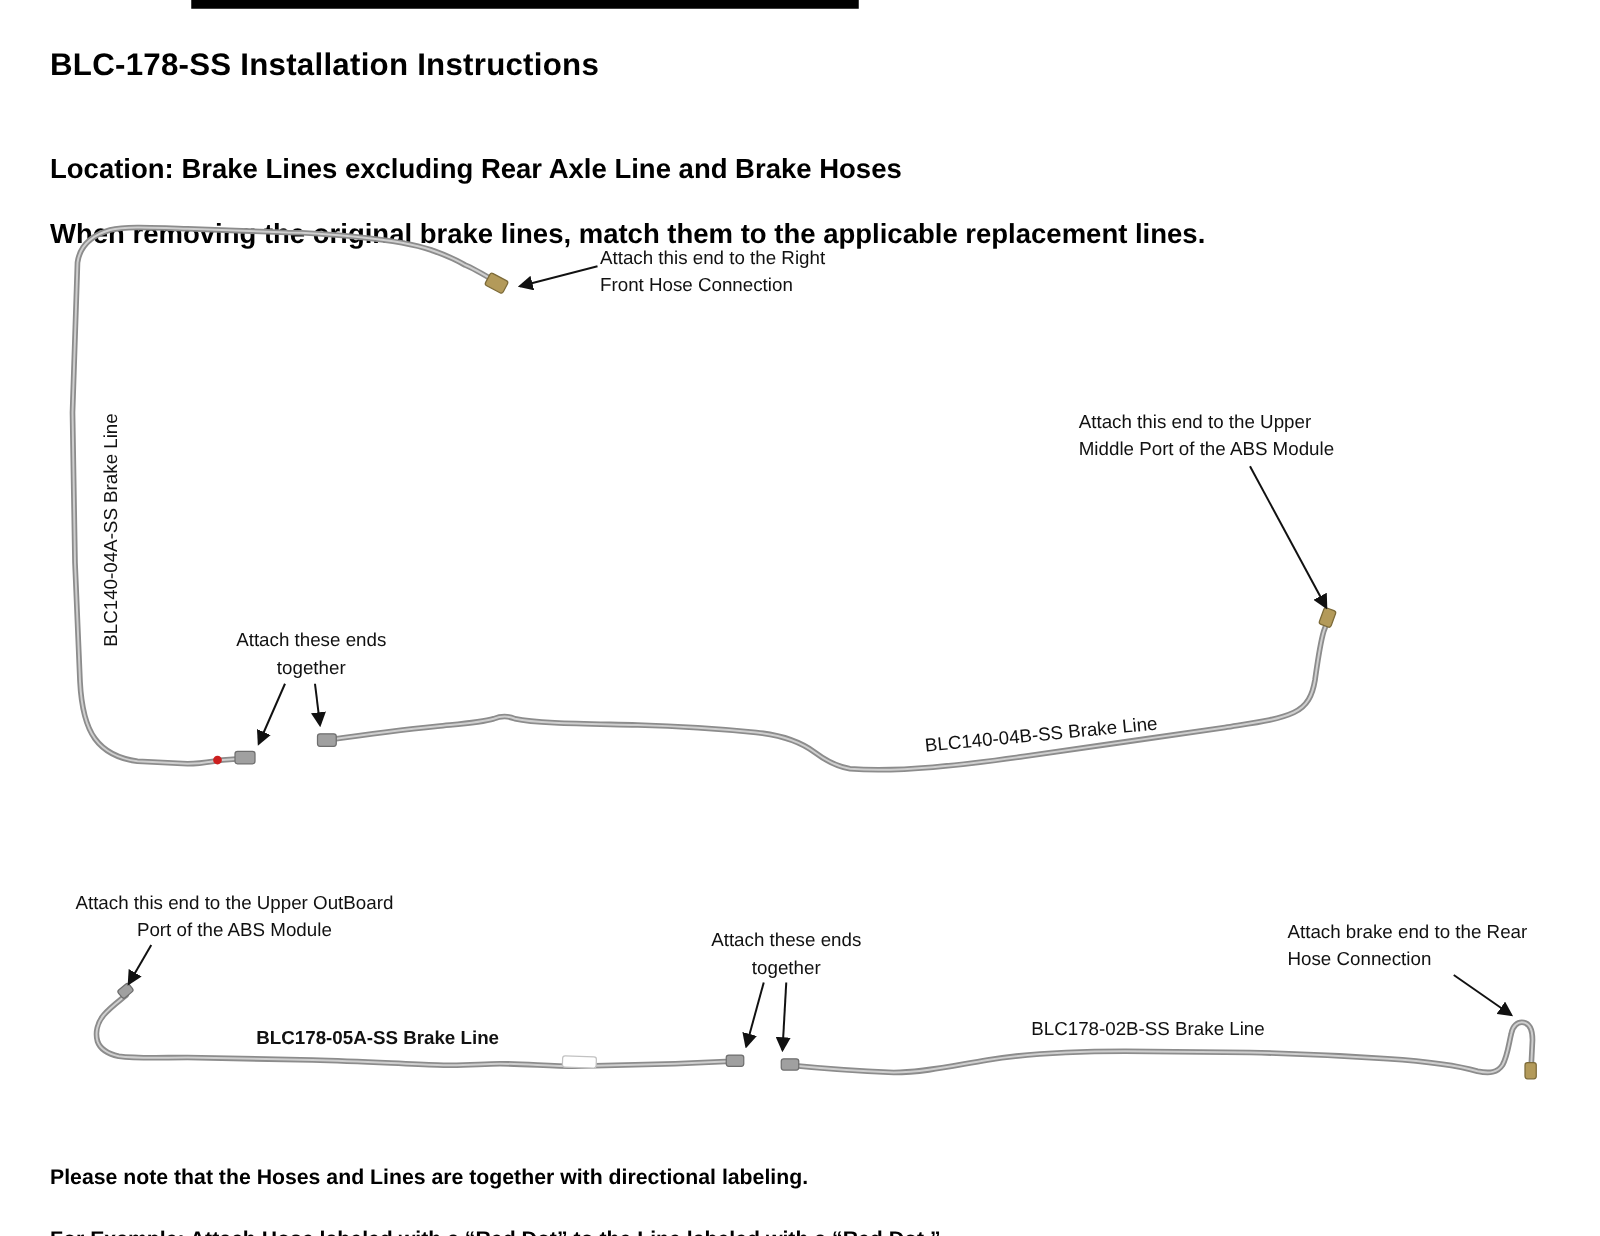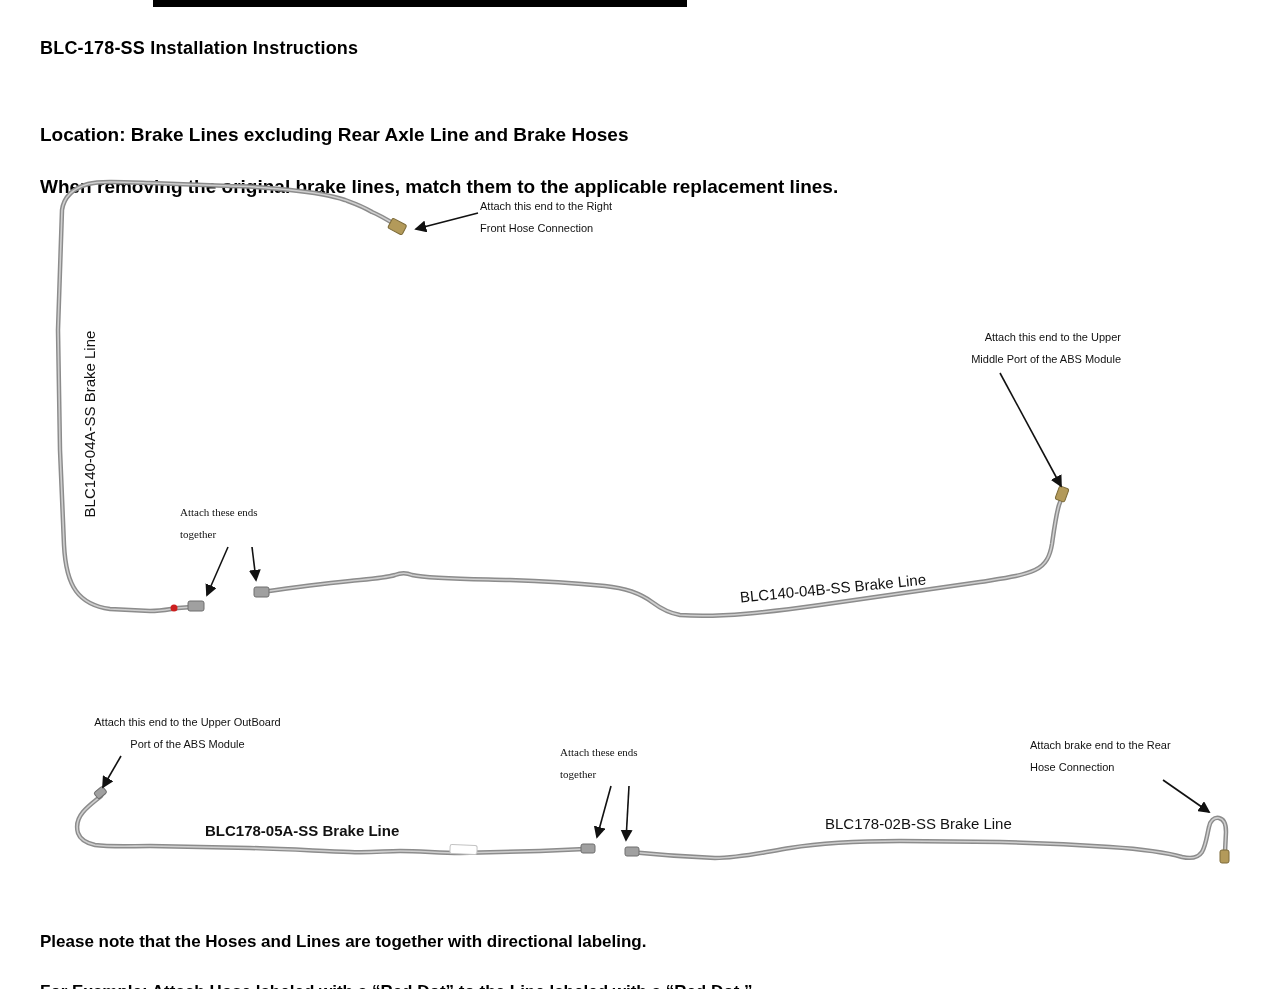--- a/index.html
+++ b/index.html
@@ -10,43 +10,43 @@
     overflow: hidden;
     font-family: "Liberation Sans", sans-serif;
     color: #000000;
   }
   .top-bar {
     position: absolute; left: 153px; top: 0; width: 534px; height: 7px;
     background: #000000;
   }
   .page-title {
     position: absolute; left: 40px; top: 38px;
-    font-size: 18px; font-weight: 700; letter-spacing: 0.2px;
+    font-size: 25px; font-weight: 700; letter-spacing: 0.2px;
   }
   .header-block {
     position: absolute; left: 40px; top: 96px;
-    font-size: 19px; font-weight: 700; line-height: 26px;
+    font-size: 22px; font-weight: 700; line-height: 26px;
     white-space: pre-line;
   }
   .footer-block {
     position: absolute; left: 40px; top: 904px;
     font-size: 17px; font-weight: 700; line-height: 25px;
     white-space: pre-line;
   }
   .diagram-svg {
     position: absolute; left: 0; top: 0; width: 1280px; height: 989px;
     pointer-events: none;
   }
   .annotation {
     position: absolute;
-    font-size: 11px; line-height: 21.5px;
+    font-size: 15px; line-height: 21.5px;
     white-space: pre-line;
     color: #111111;
   }
-  .annotation.centered { text-align: left; font-family: Liberation Serif, serif; }
+  .annotation.centered { text-align: center; }
   .line-label {
     position: absolute;
     font-size: 15px; color: #111111;
     white-space: nowrap;
   }
   .line-label.vertical {
     transform: translate(-50%, -50%) rotate(-90deg);
   }
   .line-label.tilted {
     transform: translate(-50%, -50%) rotate(-5.5deg);
@@ -222,21 +222,21 @@
     <line class="arrow-line" x1="121" y1="756" x2="103" y2="787" marker-end="url(#arrowhead)"></line>
     <line class="arrow-line" x1="611" y1="786" x2="597" y2="837" marker-end="url(#arrowhead)"></line>
     <line class="arrow-line" x1="629" y1="786" x2="626" y2="840" marker-end="url(#arrowhead)"></line>
     <line class="arrow-line" x1="1163" y1="780" x2="1209" y2="812" marker-end="url(#arrowhead)"></line>
   </g>
 </svg>
 
 <div class="annotation" style="left:480px; top:196px; width:210px;">Attach this end to the Right
 Front Hose Connection</div>
 
-<div class="annotation" style="left:881px; top:327px; width:240px;text-align:right;">Attach this end to the Upper
+<div class="annotation" style="left:863px; top:327px; width:240px;">Attach this end to the Upper
 Middle Port of the ABS Module</div>
 
 <div class="annotation centered" style="left:180px; top:502px; width:138px;">Attach these ends
 together</div>
 
 <div class="line-label vertical" style="left:89px; top:424px;">BLC140-04A-SS Brake Line</div>
 
 <div class="line-label tilted" style="left:833px; top:588px;">BLC140-04B-SS Brake Line</div>
 
 <div class="annotation" style="left:40px; top:712px; width:295px;text-align:center;">Attach this end to the Upper OutBoard

